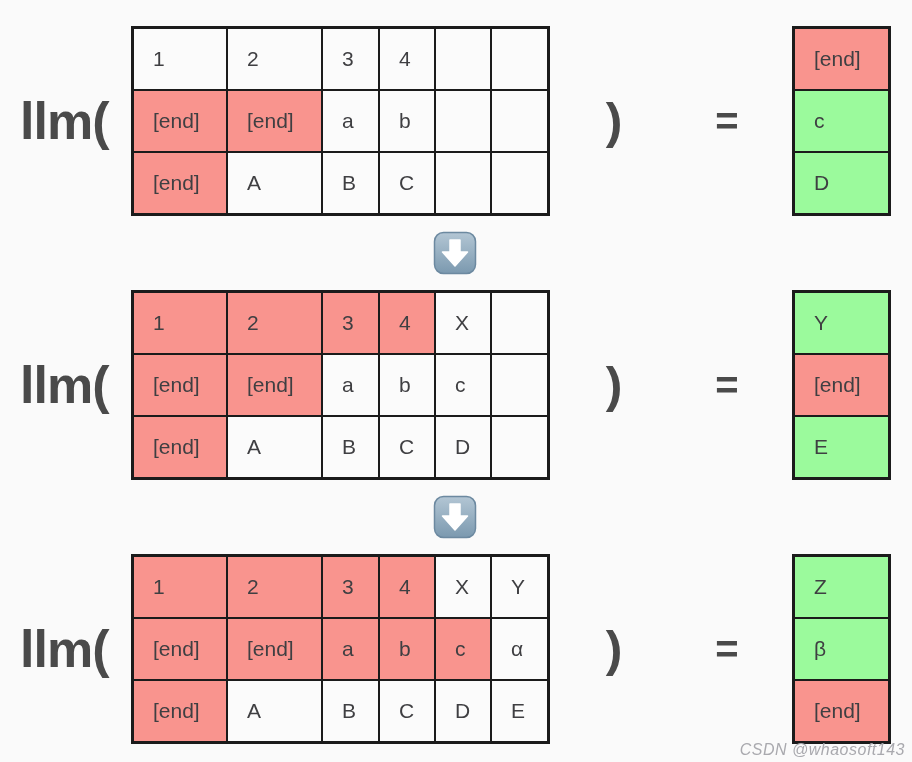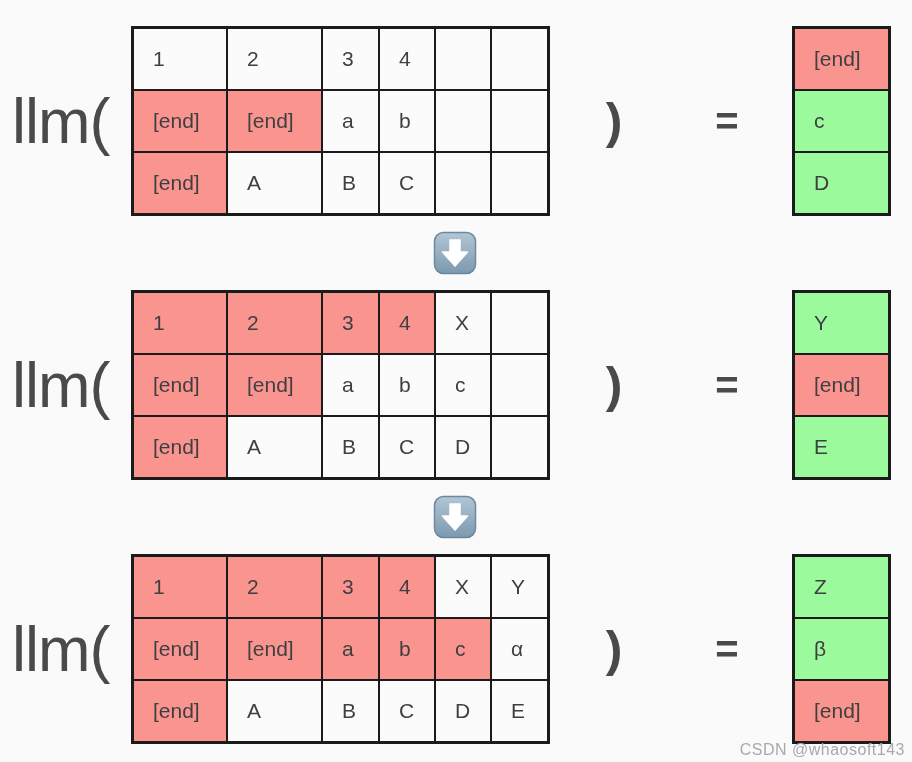--- a/index.html
+++ b/index.html
@@ -4,22 +4,22 @@
 <style>
   html,body{margin:0;padding:0}
   body{
     width:912px;height:762px;position:relative;overflow:hidden;
     background:var(--page_bg,#fafafa);
     font-family:"Liberation Sans",sans-serif;
   }
   .page{padding-top:26px}
   .eq-row{display:flex;align-items:center;height:190px}
   .fn{
-    width:131px;padding-left:12px;box-sizing:border-box;
-    font-size:63px;font-weight:400;color:var(--label_text,#4a4a4a);
+    width:131px;padding-left:20px;box-sizing:border-box;
+    font-size:52px;font-weight:700;color:var(--label_text,#4a4a4a);
     letter-spacing:-1px;white-space:nowrap;
   }
   .grid{
     display:grid;
     grid-template-columns:94px 95px 57px 56px 56px 57px;
     grid-auto-rows:62px;
     border:2px solid var(--border,#1b1b1b);
   }
   .out{
     display:grid;grid-template-columns:95px;grid-auto-rows:62px;
@@ -44,20 +44,21 @@
     font-size:40px;font-weight:800;color:var(--label_text,#4a4a4a);
   }
   .arrow-row{
     height:74px;display:flex;align-items:center;
     padding-left:433px;box-sizing:border-box;
   }
   .watermark{
     position:absolute;right:7px;bottom:3px;
     font-size:16px;color:var(--watermark,#a9a9ae);
     letter-spacing:.5px;
+    font-style:italic;
   }
 </style>
 </head>
 <body>
 
 <div class="page">
 
   <div class="eq-row">
     <div class="fn">llm(</div>
     <div class="grid">

